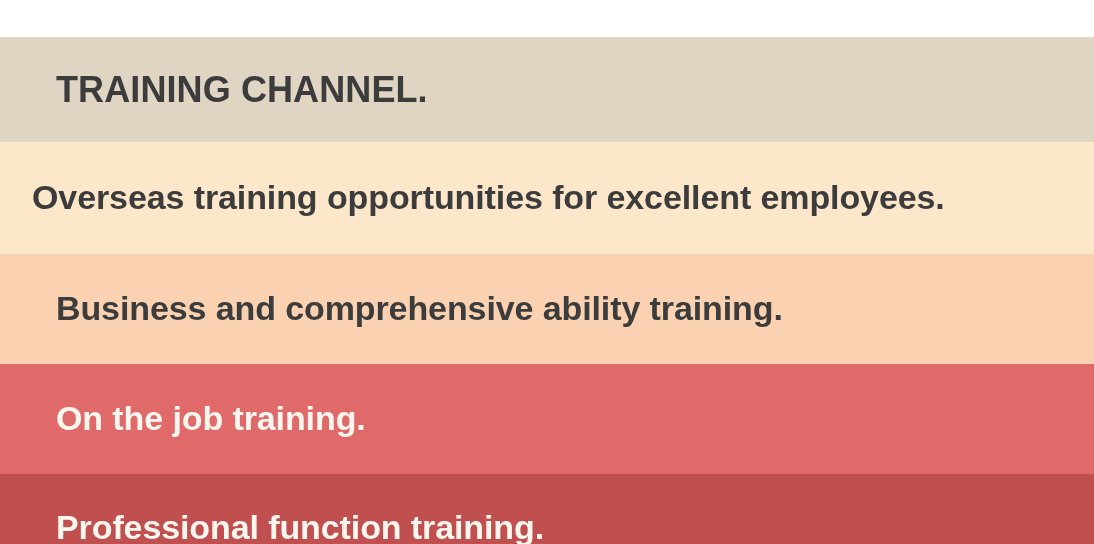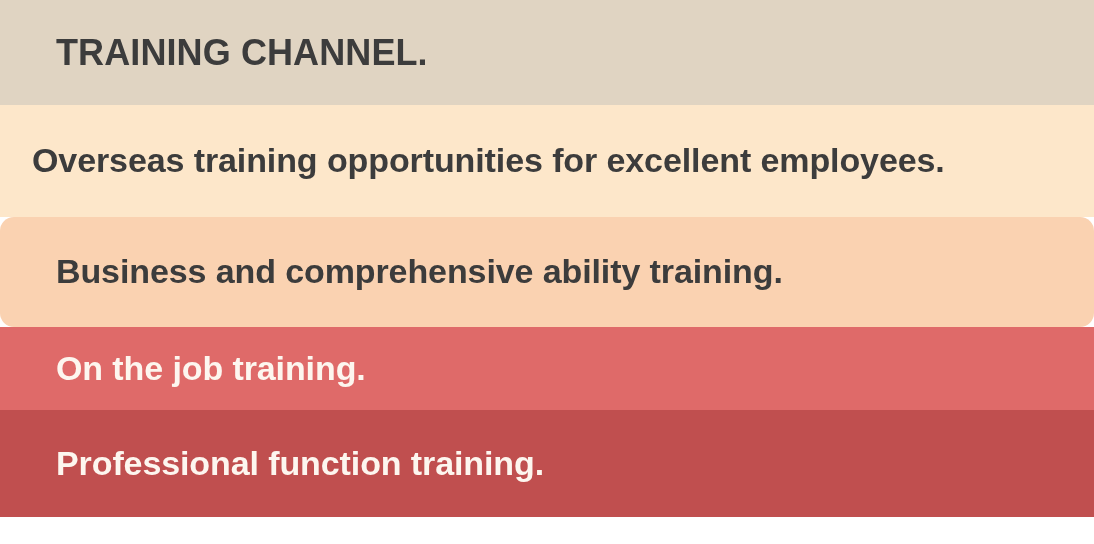--- a/index.html
+++ b/index.html
@@ -24,24 +24,25 @@
     display: flex;
     align-items: center;
     box-sizing: border-box;
     padding-left: 56px;
     padding-right: 24px;
     width: 100%;
     flex: none;
   }
   .band-header {
     height: 105px;
+    margin-top: 37px;
   }
   .band-row-1 { height: 112px; }
-  .band-row-2 { height: 110px; border-radius: 14px; }
-  .band-row-3 { height: 83px; }
+  .band-row-2 { height: 110px; }
+  .band-row-3 { height: 110px; }
   .band-row-4 { height: 107px; }
 
   .header-title {
     font-size: 36px;
     font-weight: bold;
     letter-spacing: 0.1px;
     line-height: 1.05;
     white-space: nowrap;
   }
   .row-label {

